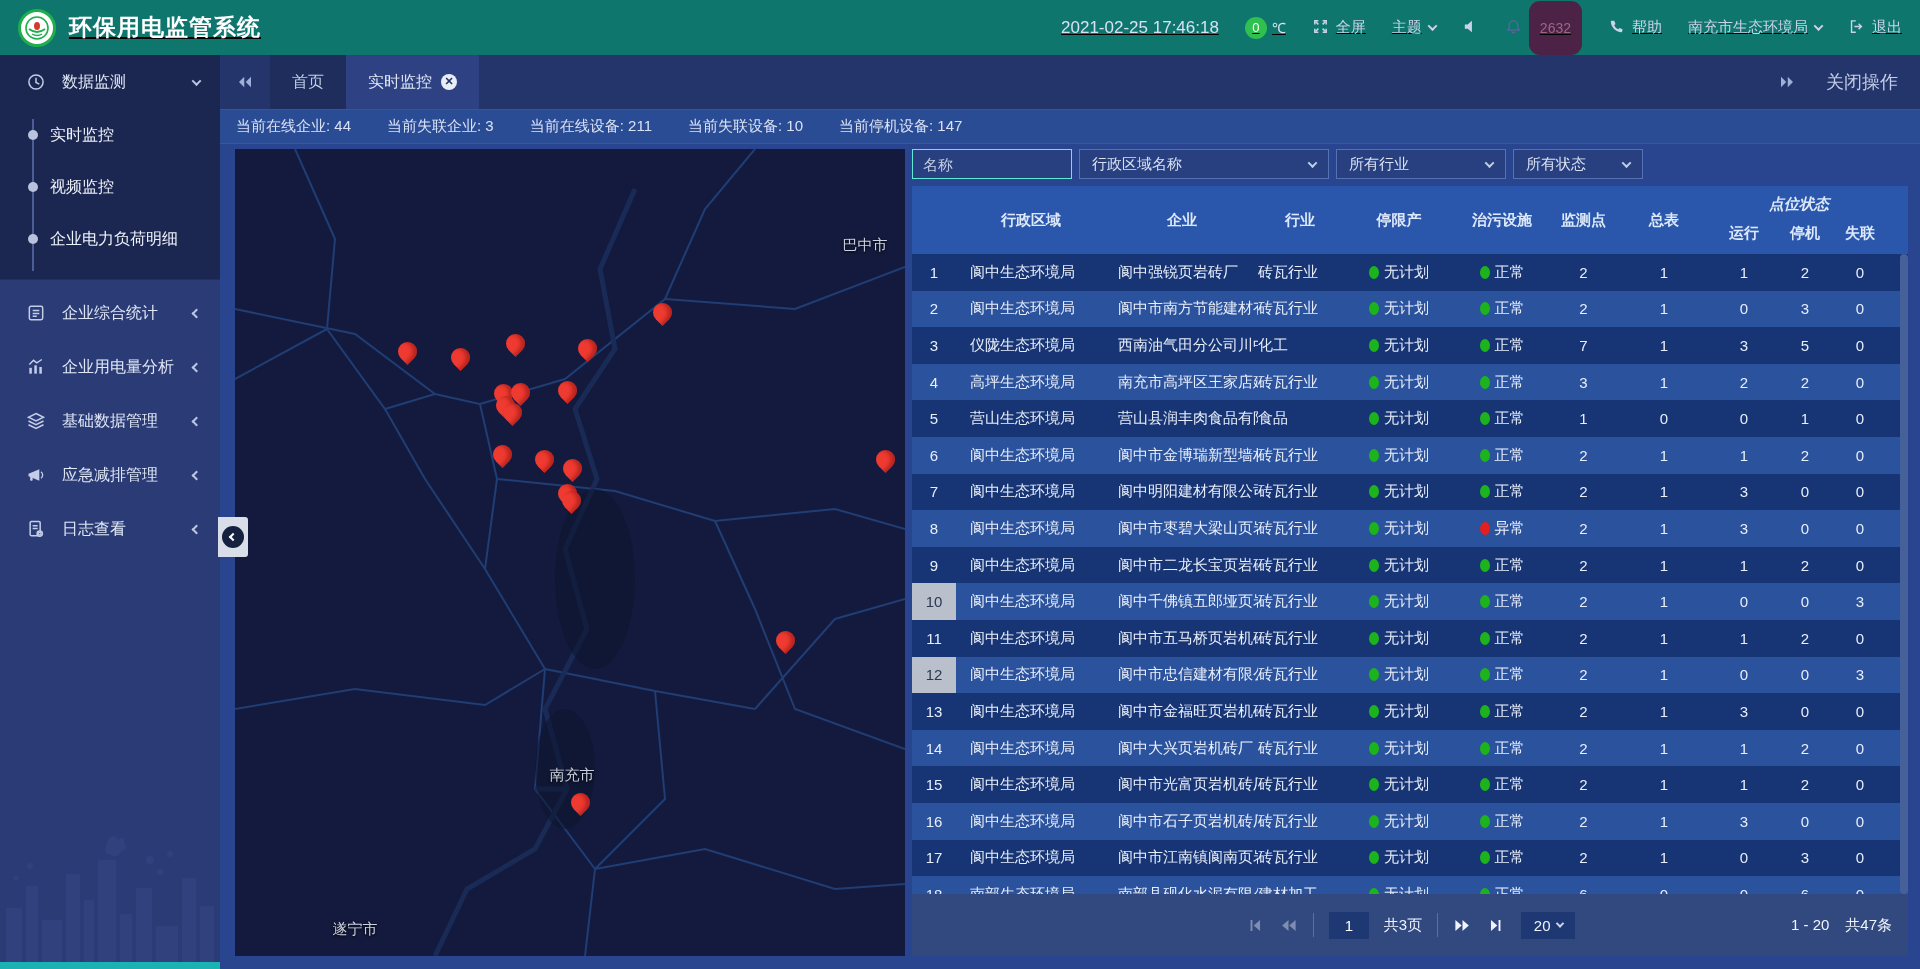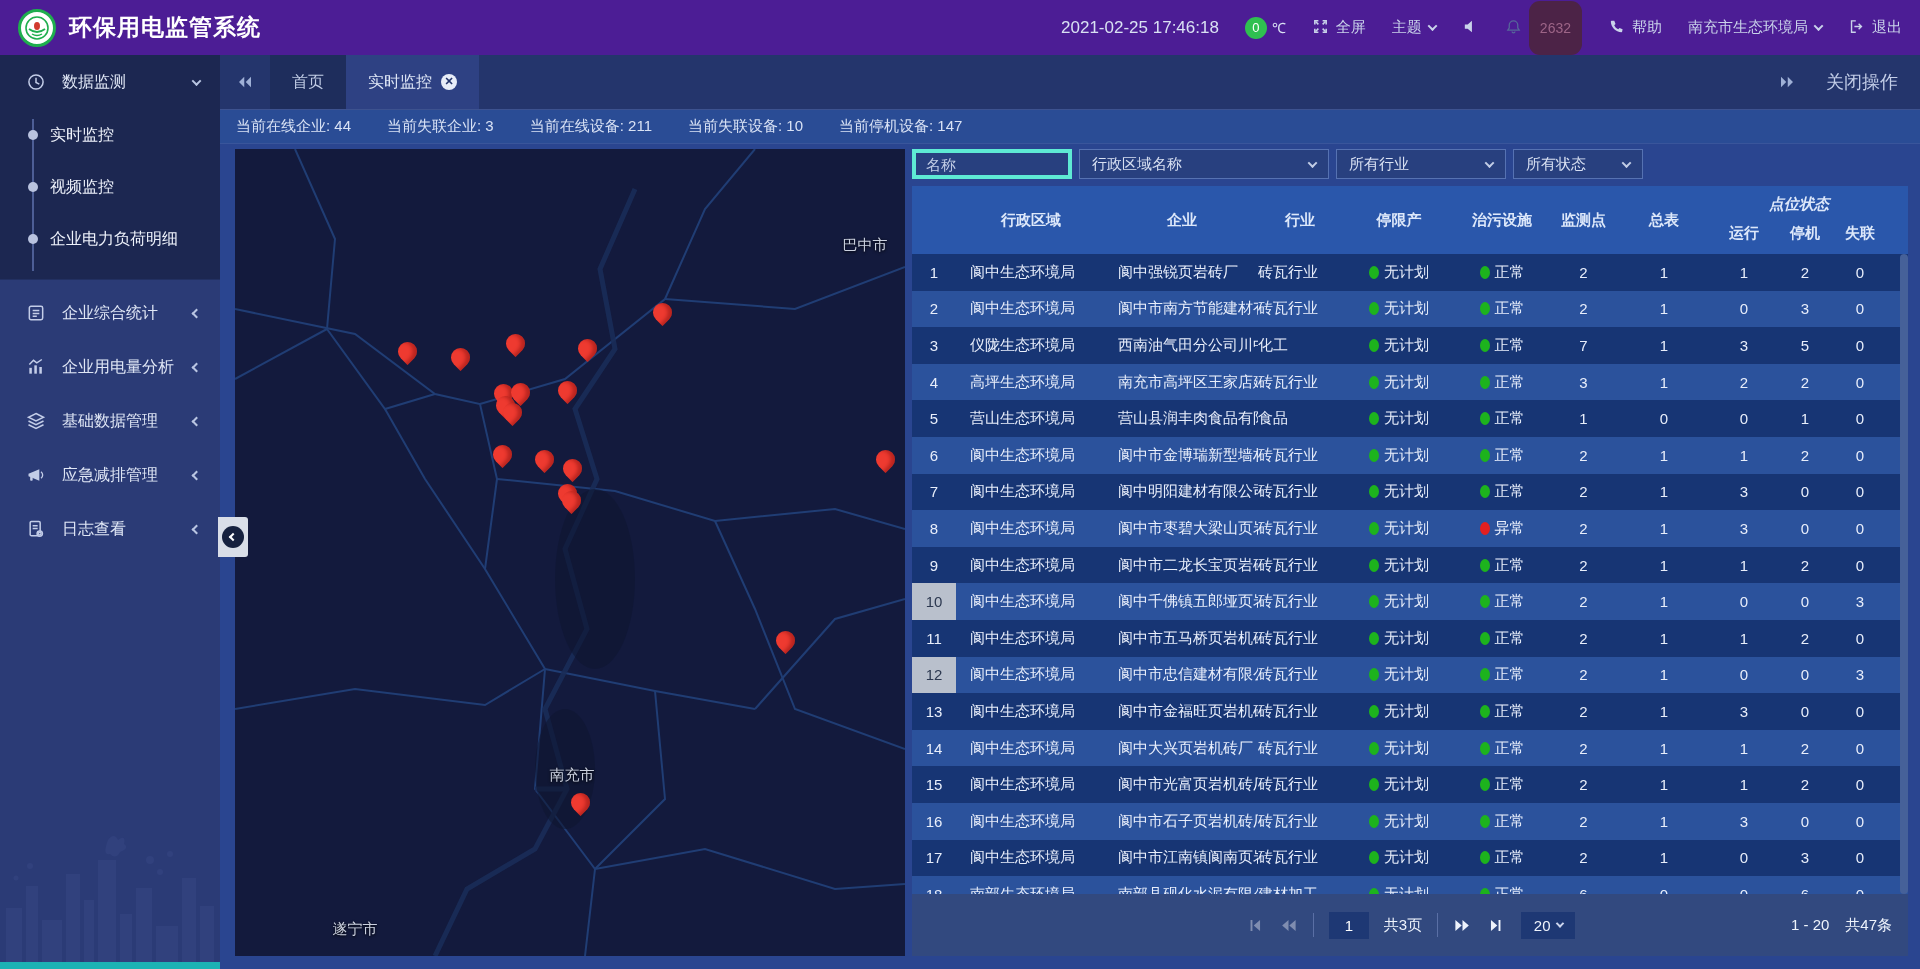--- a/index.html
+++ b/index.html
@@ -1,22 +1,22 @@
 <!DOCTYPE html>
 <html><head>
 <meta charset="utf-8">
 <style>
   * { margin:0; padding:0; box-sizing:border-box; }
   html,body { background:#1a2442; }
   .app { position:relative; width:1920px; height:969px; overflow:hidden;
          font-family:"Liberation Sans", sans-serif; background:#2a4590; }
 
   
-  .header { position:absolute; left:0; top:0; right:0; height:55px; background:#4c1d95;
-            display:flex; align-items:center; padding:0 18px; z-index:20; }
+  .header { position:absolute; left:0; top:0; right:0; height:55px; background:#0f766e;
+            display:flex; align-items:center; padding:0 18px; z-index:20;text-decoration:underline; }
   .logo { width:38px; height:38px; border-radius:50%; background:#fff; border:3px solid #1fae4e;
           display:flex; align-items:center; justify-content:center; }
   .logo svg { width:26px; height:26px; }
   .app-title { color:#ffffff; font-size:23px; font-weight:bold; margin-left:13px; letter-spacing:1px; }
   .h-right { margin-left:auto; display:flex; align-items:center; gap:26px; color:#c9d3ea; font-size:15px; }
   .datetime { font-size:17px; color:#d9e1f3; }
   .temp { display:flex; align-items:center; gap:5px; }
   .temp-badge { width:22px; height:22px; border-radius:50%; background:#2fc050; color:#fff;
                 font-size:13px; display:flex; align-items:center; justify-content:center; }
   .temp-unit { font-size:14px; color:#d9e1f3; }
@@ -78,21 +78,21 @@
   .collapse-tab { position:absolute; left:-2px; top:372px; width:30px; height:40px; background:#d9dee8;
                   display:flex; align-items:center; justify-content:center; z-index:6;
                   border-radius:0 3px 3px 0; cursor:pointer; }
   .collapse-icon { width:22px; height:22px; border-radius:50%; background:#16213f; color:#fff;
                    display:flex; align-items:center; justify-content:center; }
 
   
   .right-panel { position:absolute; left:692px; top:4px; width:996px; height:807px;
                  display:flex; flex-direction:column; }
   .filters { height:30px; display:flex; gap:7px; margin-bottom:7px; flex:none; }
-  .f-input { width:160px; height:30px; background:#28407f; border:4px solid #5eead4; color:#d8e0f2;
+  .f-input { width:160px; height:30px; background:#28407f; border:1px solid #5eead4; color:#d8e0f2;
              font-size:15px; padding:0 10px; font-family:inherit; outline:none; }
   .f-input::placeholder { color:#c2cde6; opacity:1; }
   .f-select { height:30px; display:flex; align-items:center; justify-content:space-between; padding:0 12px;
               background:#28407f; border:1px solid #5672b2; color:#d8e0f2; font-size:15px; cursor:pointer; }
   .f-select .chev { color:#c2cde6; margin-left:10px; }
   .w-region { width:250px; } .w-industry { width:170px; } .w-status { width:130px; }
 
   .t-header { height:68px; background:#2a57ab; display:flex; color:#dde8fa; font-size:15px;
               font-weight:bold; flex:none; }
   .th-cell { display:flex; align-items:center; justify-content:center; }

